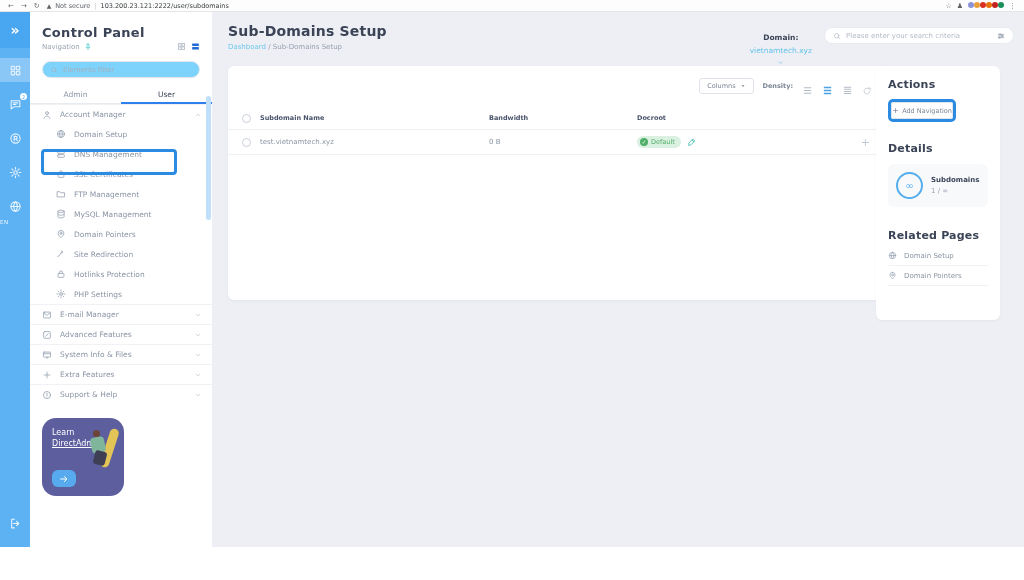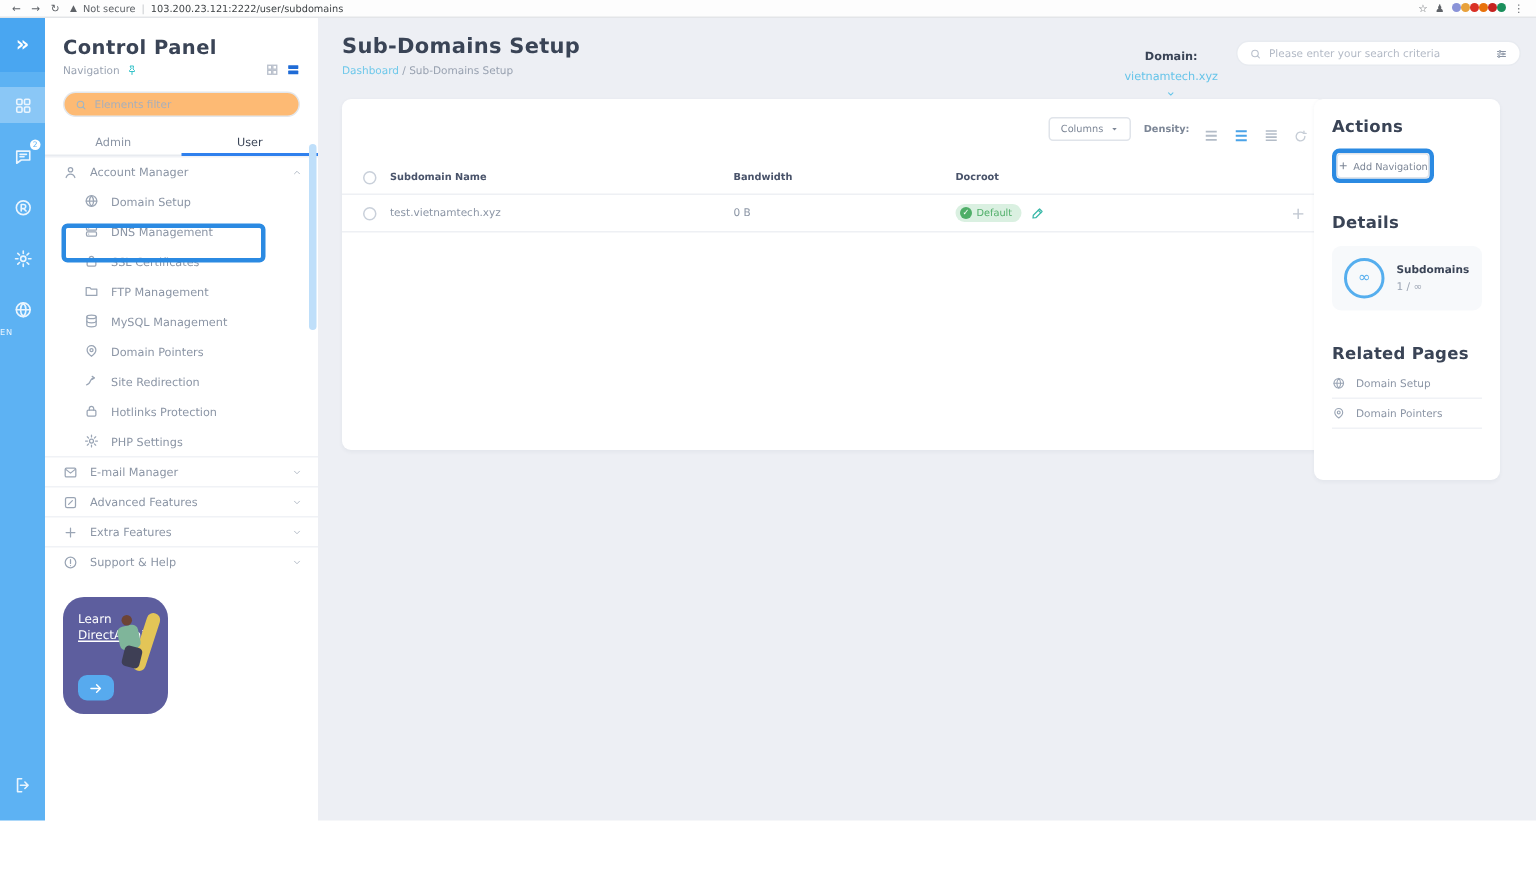--- a/index.html
+++ b/index.html
@@ -38,21 +38,21 @@
   
   .sidebar { width:182px; background:#fff; flex:0 0 182px; position:relative; }
   .sb-head { padding:13px 12px 0 12px; position:relative; }
   .sb-title { font-size:13px; font-weight:600; color:#3a4456; letter-spacing:.3px; }
   .sb-sub { display:flex; align-items:center; gap:4px; margin-top:3px; font-size:7px; color:#9aa3b2; }
   .sb-sub svg { width:8px; height:8px; color:#35c2c9; }
   .sb-toggles { position:absolute; right:12px; top:30px; display:flex; gap:5px; }
   .sb-toggles svg { width:9px; height:9px; }
   .tg-grid { color:#b9c0cc; } .tg-list { color:#1f6bd6; }
   .filter { margin:10px 12px 0 12px; height:17px; border:1px solid #e3e7ec; border-radius:9px;
-    display:flex; align-items:center; gap:5px; padding:0 7px; background:#fdba74; }
+    display:flex; align-items:center; gap:5px; padding:0 7px; background:#7dd3fc; }
   .filter svg { width:8px; height:8px; color:#9fb6c6; flex:0 0 8px; }
   .filter input { border:0; outline:0; flex:1; font-size:7px; color:#5b6475; width:100%;
     font-family:inherit; background:transparent; }
   .filter input::placeholder { color:#a7afbc; }
   .tabs { margin-top:8px; height:18px; display:flex; border-bottom:1px solid #e8ebf0; }
   .tab { flex:1; display:flex; align-items:center; justify-content:center; font-size:7.5px;
     color:#8a94a4; position:relative; cursor:pointer; }
   .tab.active { color:#3a4456; }
   .tab.active::after { content:""; position:absolute; left:0; right:0; bottom:-1px; height:2px; background:#2f80ed; }
   .menu { }
@@ -61,21 +61,21 @@
   .mi.sec { border-top:1px solid #f0f2f6; }
   .mi .ic { width:10px; height:10px; margin-right:8px; color:#9aa5b5; flex:0 0 10px; }
   .mi .ic svg, .chev svg { width:100%; height:100%; display:block; }
   .mi .chev { margin-left:auto; width:8px; height:8px; color:#b6bec9; }
   .mi.sub { padding-left:26px; }
   .mi.sub.sel { background:#eef1f5; border-radius:3px; margin-left:14px; margin-right:8px; padding-left:12px; }
   .annot-sidebar { position:absolute; left:11px; top:137px; width:136px; height:26px;
     border:3px solid #2b8ae2; border-radius:4px; pointer-events:none; z-index:6; }
   .sb-thumb { position:absolute; right:1px; top:84px; width:5px; height:124px; background:#bfdffa; border-radius:3px; }
 
-  .learn { margin:14px 0 0 12px; width:70px; height:78px; border-radius:14px; background:#5d5e9e;
+  .learn { margin:14px 0 0 12px; width:82px; height:78px; border-radius:14px; background:#5d5e9e;
     position:relative; padding:10px; overflow:hidden; cursor:pointer; }
   .learn .l1 { font-size:8px; color:#fff; }
   .learn .l2 { font-size:8px; color:#fff; text-decoration:underline; margin-top:2px; }
   .learn .go { position:absolute; left:10px; bottom:9px; width:24px; height:17px; border-radius:6px;
     background:#57aaee; display:flex; align-items:center; justify-content:center; color:#fff; }
   .learn .go svg { width:10px; height:10px; }
   .board { position:absolute; right:10px; top:10px; width:9px; height:40px; background:#e3c557;
     border-radius:5px; transform:rotate(18deg); }
   .pers-head { position:absolute; right:24px; top:12px; width:7px; height:7px; border-radius:50%; background:#6d4435; }
   .pers-body { position:absolute; right:19px; top:19px; width:14px; height:16px; border-radius:4px;
@@ -376,20 +376,34 @@
           <span>Advanced Features</span>
           <span class="chev">
             <svg viewBox="0 0 24 24" fill="none" stroke="currentColor" stroke-width="2" stroke-linecap="round" stroke-linejoin="round">
               <path d="m7 9.5 5 5 5-5"></path>
             </svg>
           </span>
         </div>
         <div class="mi sec">
           <span class="ic">
             <svg viewBox="0 0 24 24" fill="none" stroke="currentColor" stroke-width="2" stroke-linecap="round" stroke-linejoin="round">
+              <rect x="3.5" y="5" width="17" height="12" rx="1.5"></rect>
+              <path d="M3.5 9h17M12 17v3.5"></path>
+            </svg>
+          </span>
+          <span>System Info &amp; Files</span>
+          <span class="chev">
+            <svg viewBox="0 0 24 24" fill="none" stroke="currentColor" stroke-width="2" stroke-linecap="round" stroke-linejoin="round">
+              <path d="m7 9.5 5 5 5-5"></path>
+            </svg>
+          </span>
+        </div>
+        <div class="mi sec">
+          <span class="ic">
+            <svg viewBox="0 0 24 24" fill="none" stroke="currentColor" stroke-width="2" stroke-linecap="round" stroke-linejoin="round">
               <path d="M12 5v14M5 12h14"></path>
             </svg>
           </span>
           <span>Extra Features</span>
           <span class="chev">
             <svg viewBox="0 0 24 24" fill="none" stroke="currentColor" stroke-width="2" stroke-linecap="round" stroke-linejoin="round">
               <path d="m7 9.5 5 5 5-5"></path>
             </svg>
           </span>
         </div>

